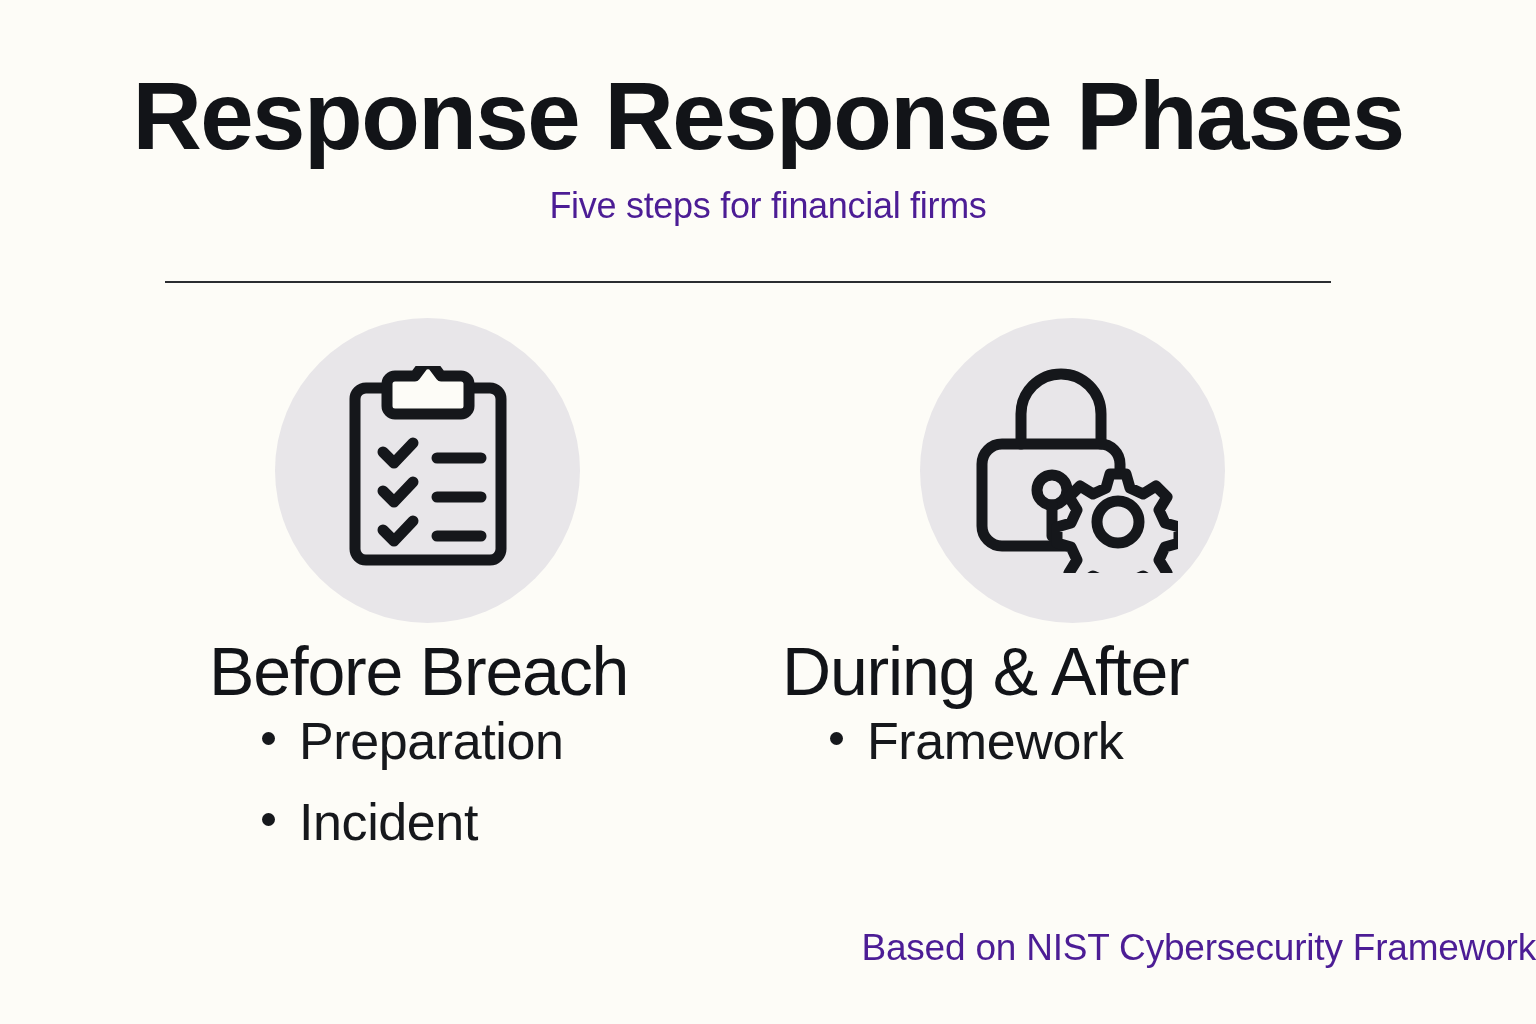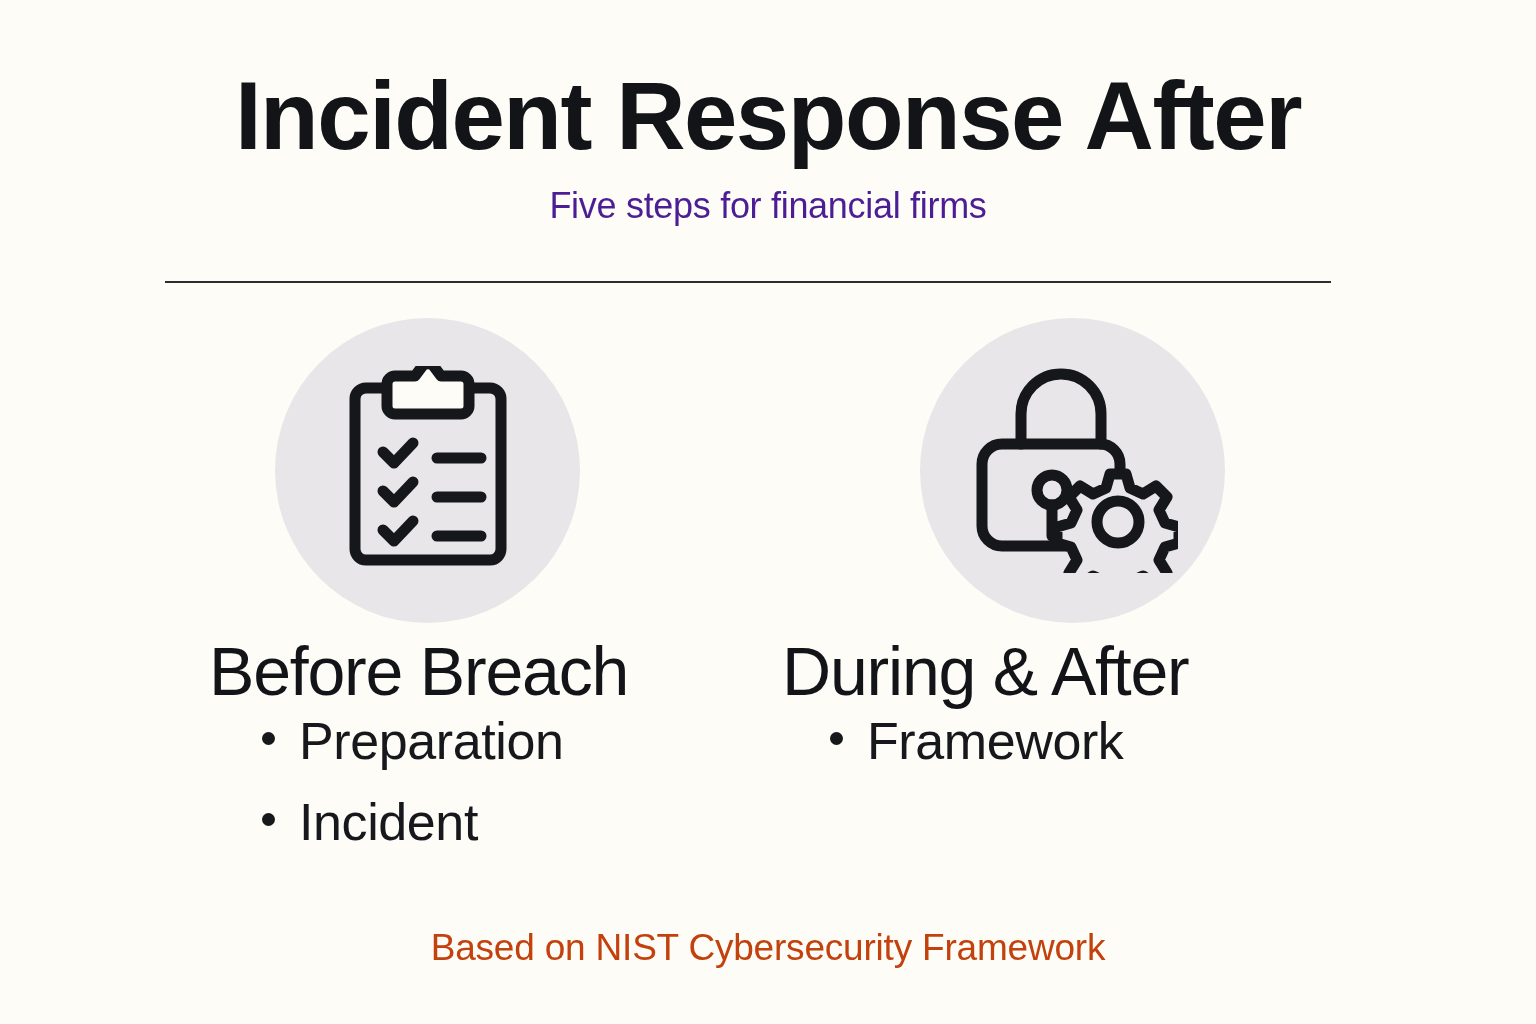--- a/index.html
+++ b/index.html
@@ -131,37 +131,37 @@
     position: relative;
     top: -14px;
   }
 
   
   .footer {
     position: absolute;
     left: 0;
     top: 929px;
     width: 1536px;
-    text-align: center;
+    text-align: right;
     font-size: 37px;
     line-height: 1.0;
     font-weight: 400;
     letter-spacing: -0.2px;
-    color: #c2410c;
+    color: #4c1d95;
   }
 
   svg { display: block; }
 </style>
 </head>
 <body>
 
 <div class="slide">
 
   <div class="header">
-    <h1 class="title">Incident Response After</h1>
+    <h1 class="title">Response Response Phases</h1>
     <div class="subtitle">Five steps for financial firms</div>
   </div>
   <div class="divider"></div>
 
   <div class="columns">
 
     <div class="column col-left">
       <div class="icon-wrap">
         <svg width="190" height="210" viewBox="0 0 190 210">
           <g fill="none" stroke="#15171B" stroke-width="11" stroke-linecap="round" stroke-linejoin="round">

